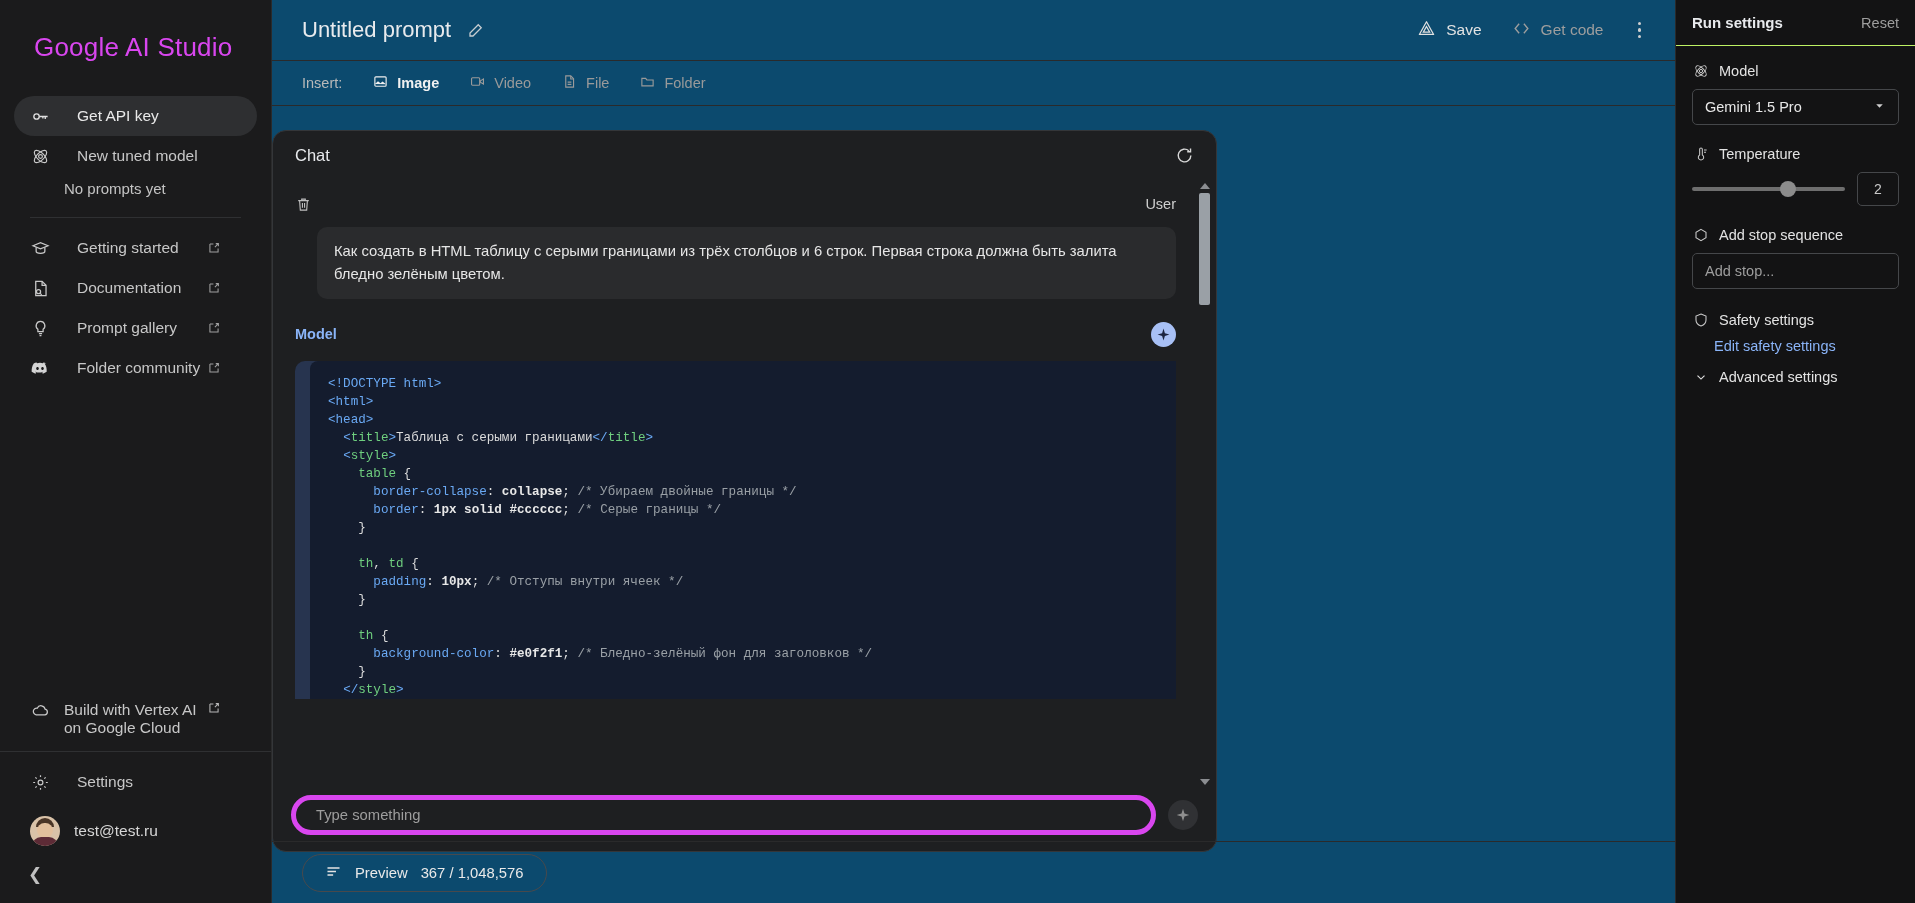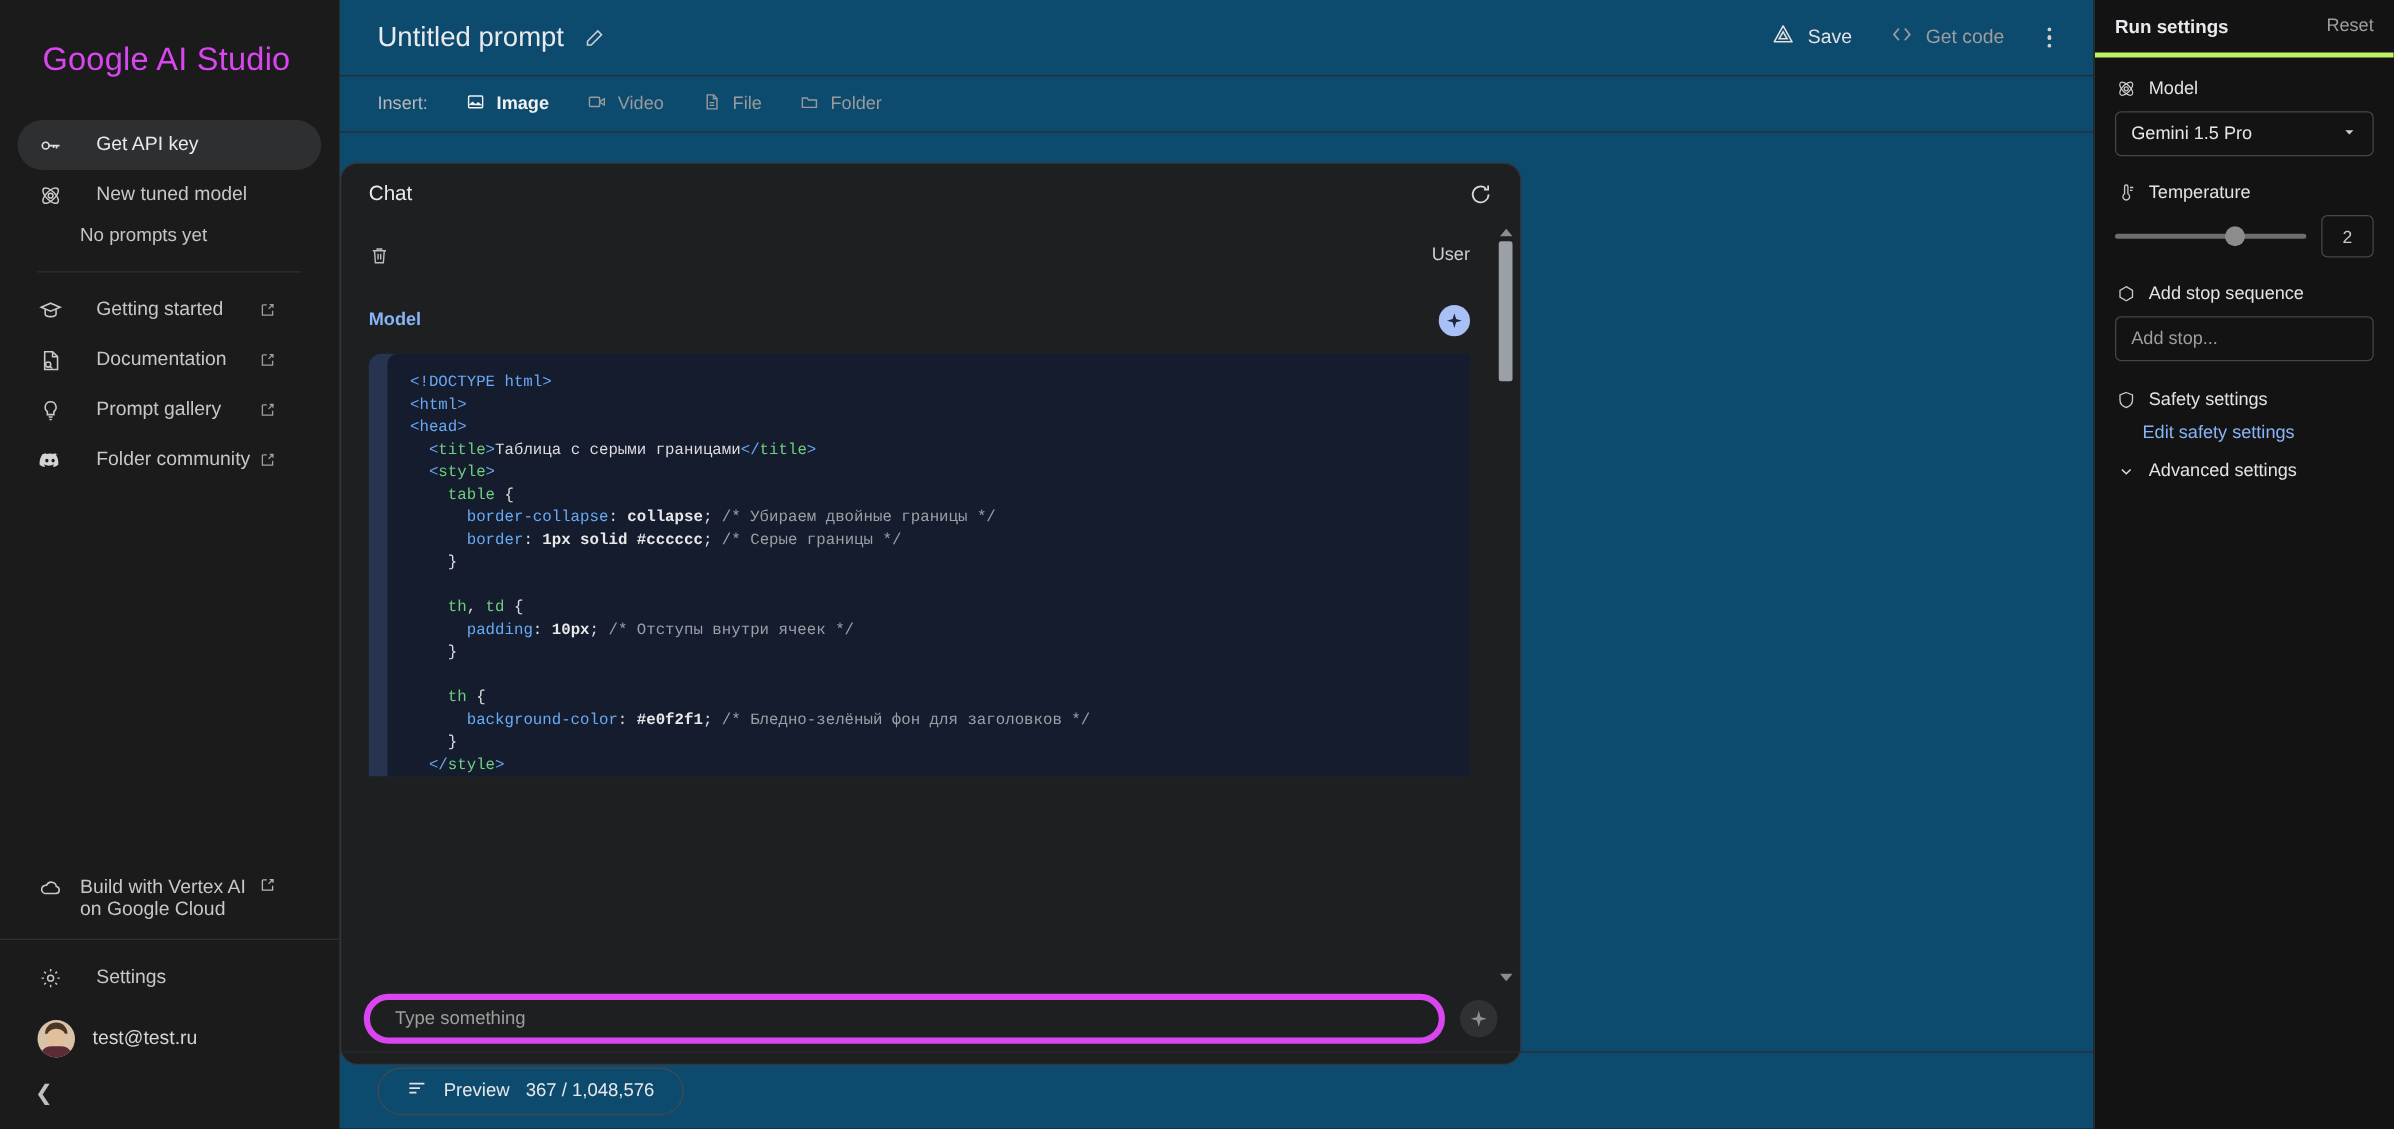--- a/index.html
+++ b/index.html
@@ -141,21 +141,21 @@
                display: flex; align-items: center; padding: 0 30px; }
   .preview-pill { display: flex; align-items: center; gap: 13px; height: 38px;
                   padding: 0 22px; border: 1px solid #48494c; border-radius: 20px;
                   font-size: 14.8px; color: #e9e9e9; cursor: pointer; }
   .pv-count { color: #e9e9e9; }
 
   
   .rpanel { width: 240px; flex: 0 0 240px; background: #131314;
             border-left: 1px solid #2a2a2b; height: 903px; }
   .rp-head { height: 46px; display: flex; align-items: center; padding: 0 16px;
-             border-bottom: 4px solid #bef264; }
+             border-bottom: 1px solid #bef264; }
   .rp-title { font-size: 15px; color: #e8eaed; font-weight: 700; }
   .rp-reset { margin-left: auto; font-size: 14.5px; color: #9e9e9e; cursor: pointer; }
   .rp-body { padding: 16px 16px 0 16px; }
   .rp-row { display: flex; align-items: center; gap: 10px; margin-bottom: 10px; }
   .rp-lab { font-size: 14.5px; color: #e3e3e3; }
   .rp-ico { width: 17px; height: 17px; flex: 0 0 17px;
             display: flex; align-items: center; justify-content: center; }
   .select { height: 36px; border: 1px solid #45474a; border-radius: 5px;
             display: flex; align-items: center; padding: 0 12px; cursor: pointer;
             font-size: 14.5px; color: #e7e7e7; margin-bottom: 20px; }
@@ -421,20 +421,21 @@
             <div class="turn-head">
               <span class="trash">
                 <svg width="17" height="17" viewBox="0 0 24 24" fill="none" stroke="#cfcfcf" stroke-width="1.6">
                   <path d="M4.5 6.5h15M9.5 6.5V4.5h5v2M6.5 6.5 7.5 20h9l1-13.5"></path>
                   <path d="M10.5 10v6.5M13.5 10v6.5"></path>
                 </svg>
               </span>
               <span class="role-right">User</span>
             </div>
 
+            <div class="user-bubble">Как создать в HTML таблицу с серыми границами из трёх столбцов и 6 строк. Первая строка должна быть залита бледно зелёным цветом.</div>
 
             <div class="turn-head" style="margin-top:18px;">
               <span class="role-model">Model</span>
               <span class="sparkle-btn">
                 <svg width="15" height="15" viewBox="0 0 24 24" fill="#1b2440">
                   <path d="M12 2.5 14.2 9.8 21.5 12l-7.3 2.2L12 21.5 9.8 14.2 2.5 12l7.3-2.2z"></path>
                 </svg>
               </span>
             </div>
 

